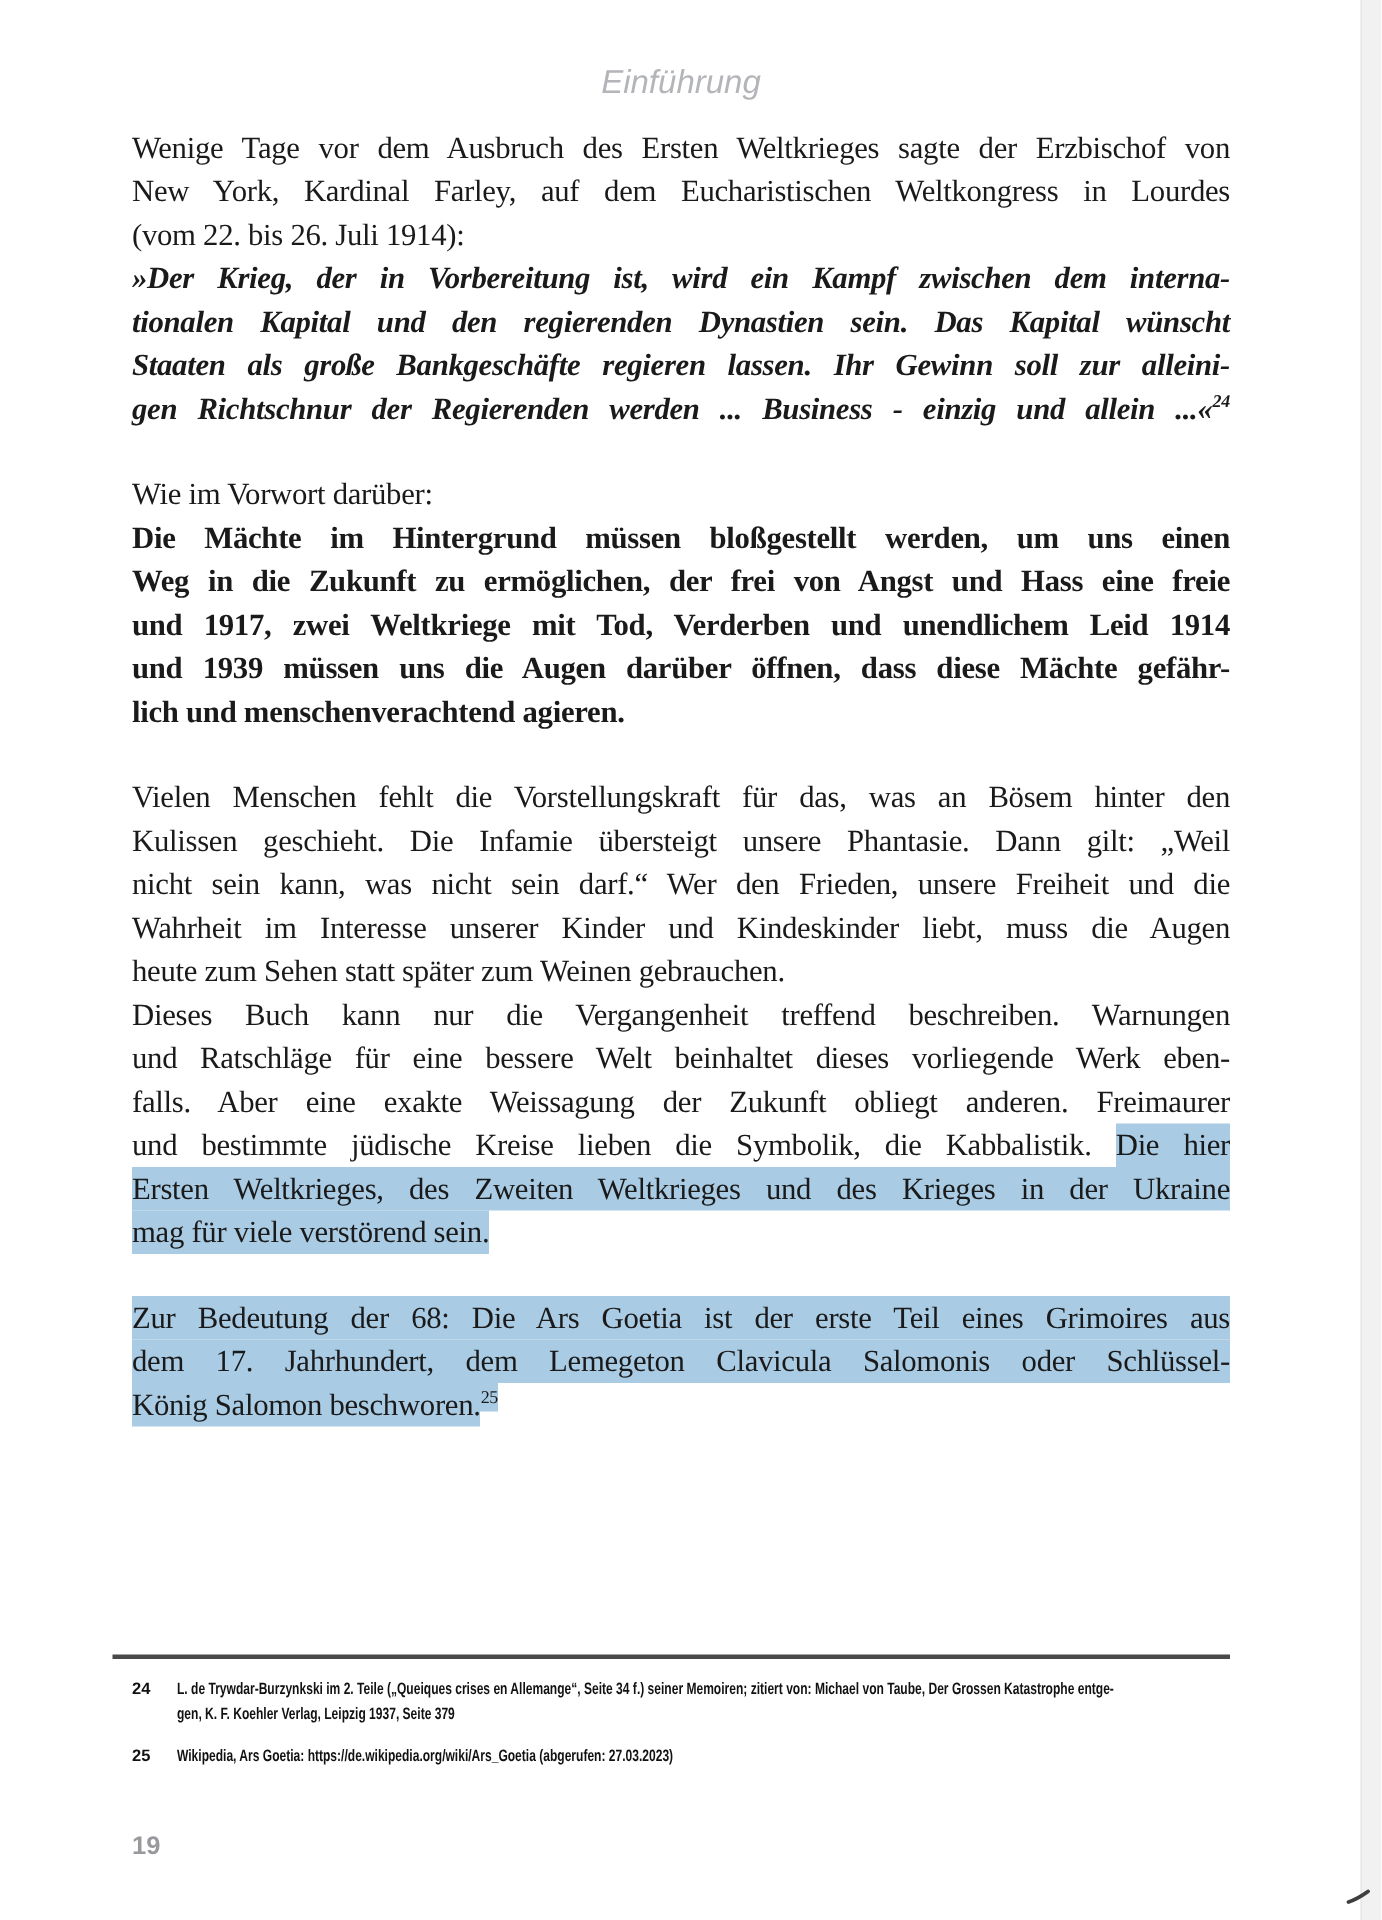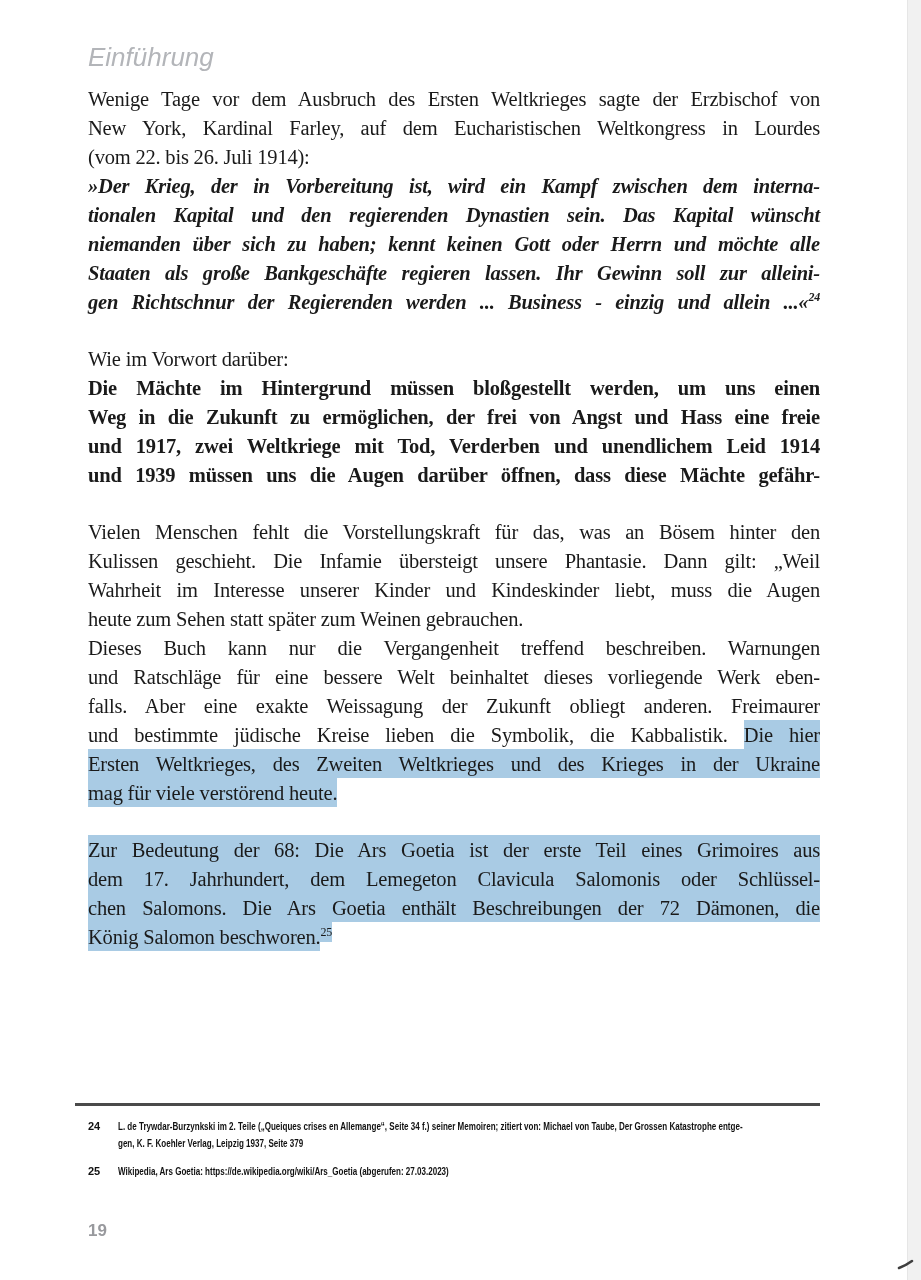--- a/index.html
+++ b/index.html
@@ -5,24 +5,24 @@
   html, body { margin: 0; padding: 0; }
   body {
     width: 921px; height: 1280px;
     background: #ffffff;
     position: relative;
     overflow: hidden;
     font-family: "Liberation Serif", serif;
   }
   .running-header {
     position: absolute; top: 42px; left: 88px; width: 732px;
-    text-align: left;
+    text-align: center;
     font-family: "Liberation Sans", sans-serif;
     font-style: italic;
-    font-size: 26px;
+    font-size: 22px;
     color: var(--header_gray, #b3b5b9);
   }
   .text-block {
     position: absolute; top: 85px; left: 88px; width: 732px;
     color: var(--body_text, #1a1a1a);
     font-size: 20.5px;
     letter-spacing: -0.2px;
   }
   .para { margin: 0; }
   .para.gap { margin-top: 28px; }
@@ -76,51 +76,51 @@
 
 <div class="text-block">
     <div class="para regular">
       <div class="line"><span>Wenige Tage vor dem Ausbruch des Ersten Weltkrieges sagte der Erzbischof von</span></div>
       <div class="line"><span>New York, Kardinal Farley, auf dem Eucharistischen Weltkongress in Lourdes</span></div>
       <div class="line last"><span>(vom 22. bis 26. Juli 1914):</span></div>
     </div>
     <div class="para bold-italic">
       <div class="line"><span>»Der Krieg, der in Vorbereitung ist, wird ein Kampf zwischen dem interna-</span></div>
       <div class="line"><span>tionalen Kapital und den regierenden Dynastien sein. Das Kapital wünscht</span></div>
-      <div class="line"><span>niemanden über sich zu haben; kennt keinen Gott oder Herrn und möchte alle</span></div>
       <div class="line"><span>Staaten als große Bankgeschäfte regieren lassen. Ihr Gewinn soll zur alleini-</span></div>
       <div class="line"><span>gen Richtschnur der Regierenden werden ... Business - einzig und allein ...«</span><sup>24</sup></div>
     </div>
     <div class="para regular gap">
       <div class="line last"><span>Wie im Vorwort darüber:</span></div>
     </div>
     <div class="para bold">
       <div class="line"><span>Die Mächte im Hintergrund müssen bloßgestellt werden, um uns einen</span></div>
       <div class="line"><span>Weg in die Zukunft zu ermöglichen, der frei von Angst und Hass eine freie</span></div>
       <div class="line"><span>und 1917, zwei Weltkriege mit Tod, Verderben und unendlichem Leid 1914</span></div>
       <div class="line"><span>und 1939 müssen uns die Augen darüber öffnen, dass diese Mächte gefähr-</span></div>
+      <div class="line last"><span>lich und menschenverachtend agieren.</span></div>
     </div>
     <div class="para regular gap">
       <div class="line"><span>Vielen Menschen fehlt die Vorstellungskraft für das, was an Bösem hinter den</span></div>
       <div class="line"><span>Kulissen geschieht. Die Infamie übersteigt unsere Phantasie. Dann gilt: „Weil</span></div>
+      <div class="line"><span>nicht sein kann, was nicht sein darf.“ Wer den Frieden, unsere Freiheit und die</span></div>
       <div class="line"><span>Wahrheit im Interesse unserer Kinder und Kindeskinder liebt, muss die Augen</span></div>
       <div class="line last"><span>heute zum Sehen statt später zum Weinen gebrauchen.</span></div>
     </div>
     <div class="para regular">
       <div class="line"><span>Dieses Buch kann nur die Vergangenheit treffend beschreiben. Warnungen</span></div>
       <div class="line"><span>und Ratschläge für eine bessere Welt beinhaltet dieses vorliegende Werk eben-</span></div>
       <div class="line"><span>falls. Aber eine exakte Weissagung der Zukunft obliegt anderen. Freimaurer</span></div>
       <div class="line"><span>und bestimmte jüdische Kreise lieben die Symbolik, die Kabbalistik. </span><span class="hl">Die hier</span></div>
       <div class="line"><span class="hl">Ersten Weltkrieges, des Zweiten Weltkrieges und des Krieges in der Ukraine</span></div>
-      <div class="line last"><span class="hl">mag für viele verstörend heute.</span></div>
+      <div class="line last"><span class="hl">mag für viele verstörend sein.</span></div>
     </div>
     <div class="para regular gap">
       <div class="line"><span class="hl">Zur Bedeutung der 68: Die Ars Goetia ist der erste Teil eines Grimoires aus</span></div>
       <div class="line"><span class="hl">dem 17. Jahrhundert, dem Lemegeton Clavicula Salomonis oder Schlüssel-</span></div>
-      <div class="line"><span class="hl">chen Salomons. Die Ars Goetia enthält Beschreibungen der 72 Dämonen, die</span></div>
       <div class="line last"><span class="hl">König Salomon beschworen.</span><sup class="hl">25</sup></div>
     </div>
   </div>
 
 <div class="fn-rule"></div>
 
 <div class="footnotes">
   <div class="fn-item">
     <div class="fn-num">24</div>
     <div class="fn-lines">

